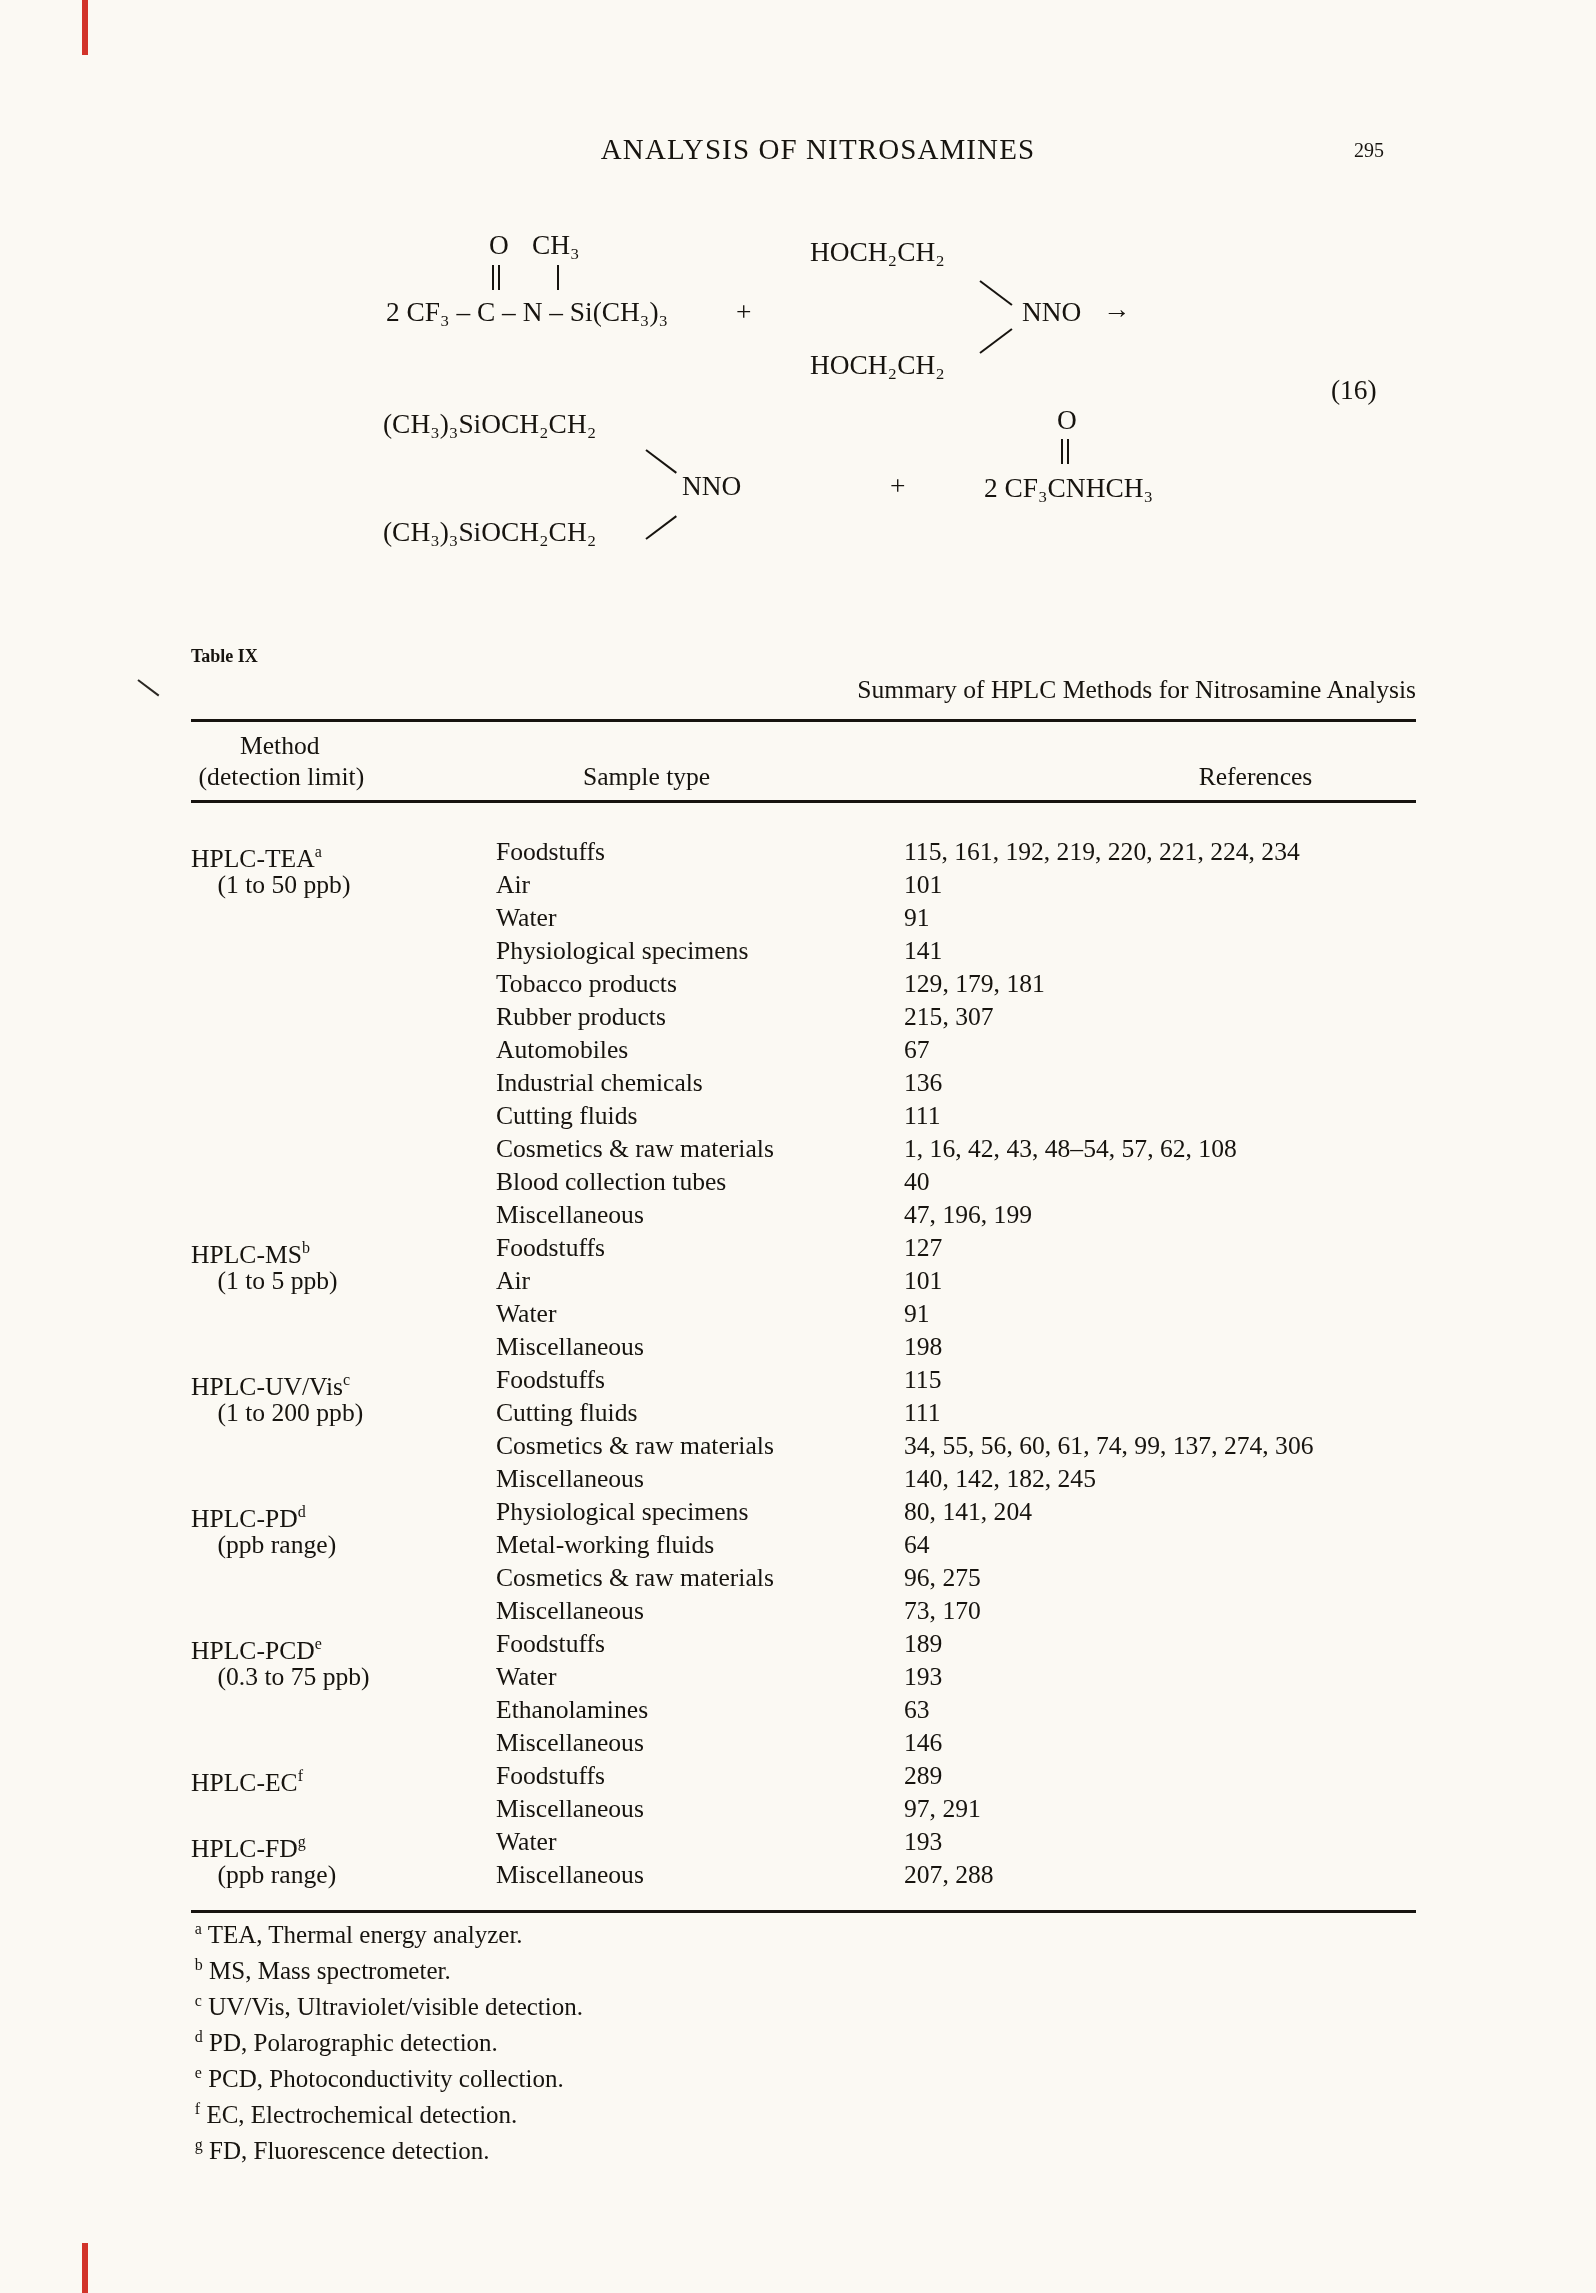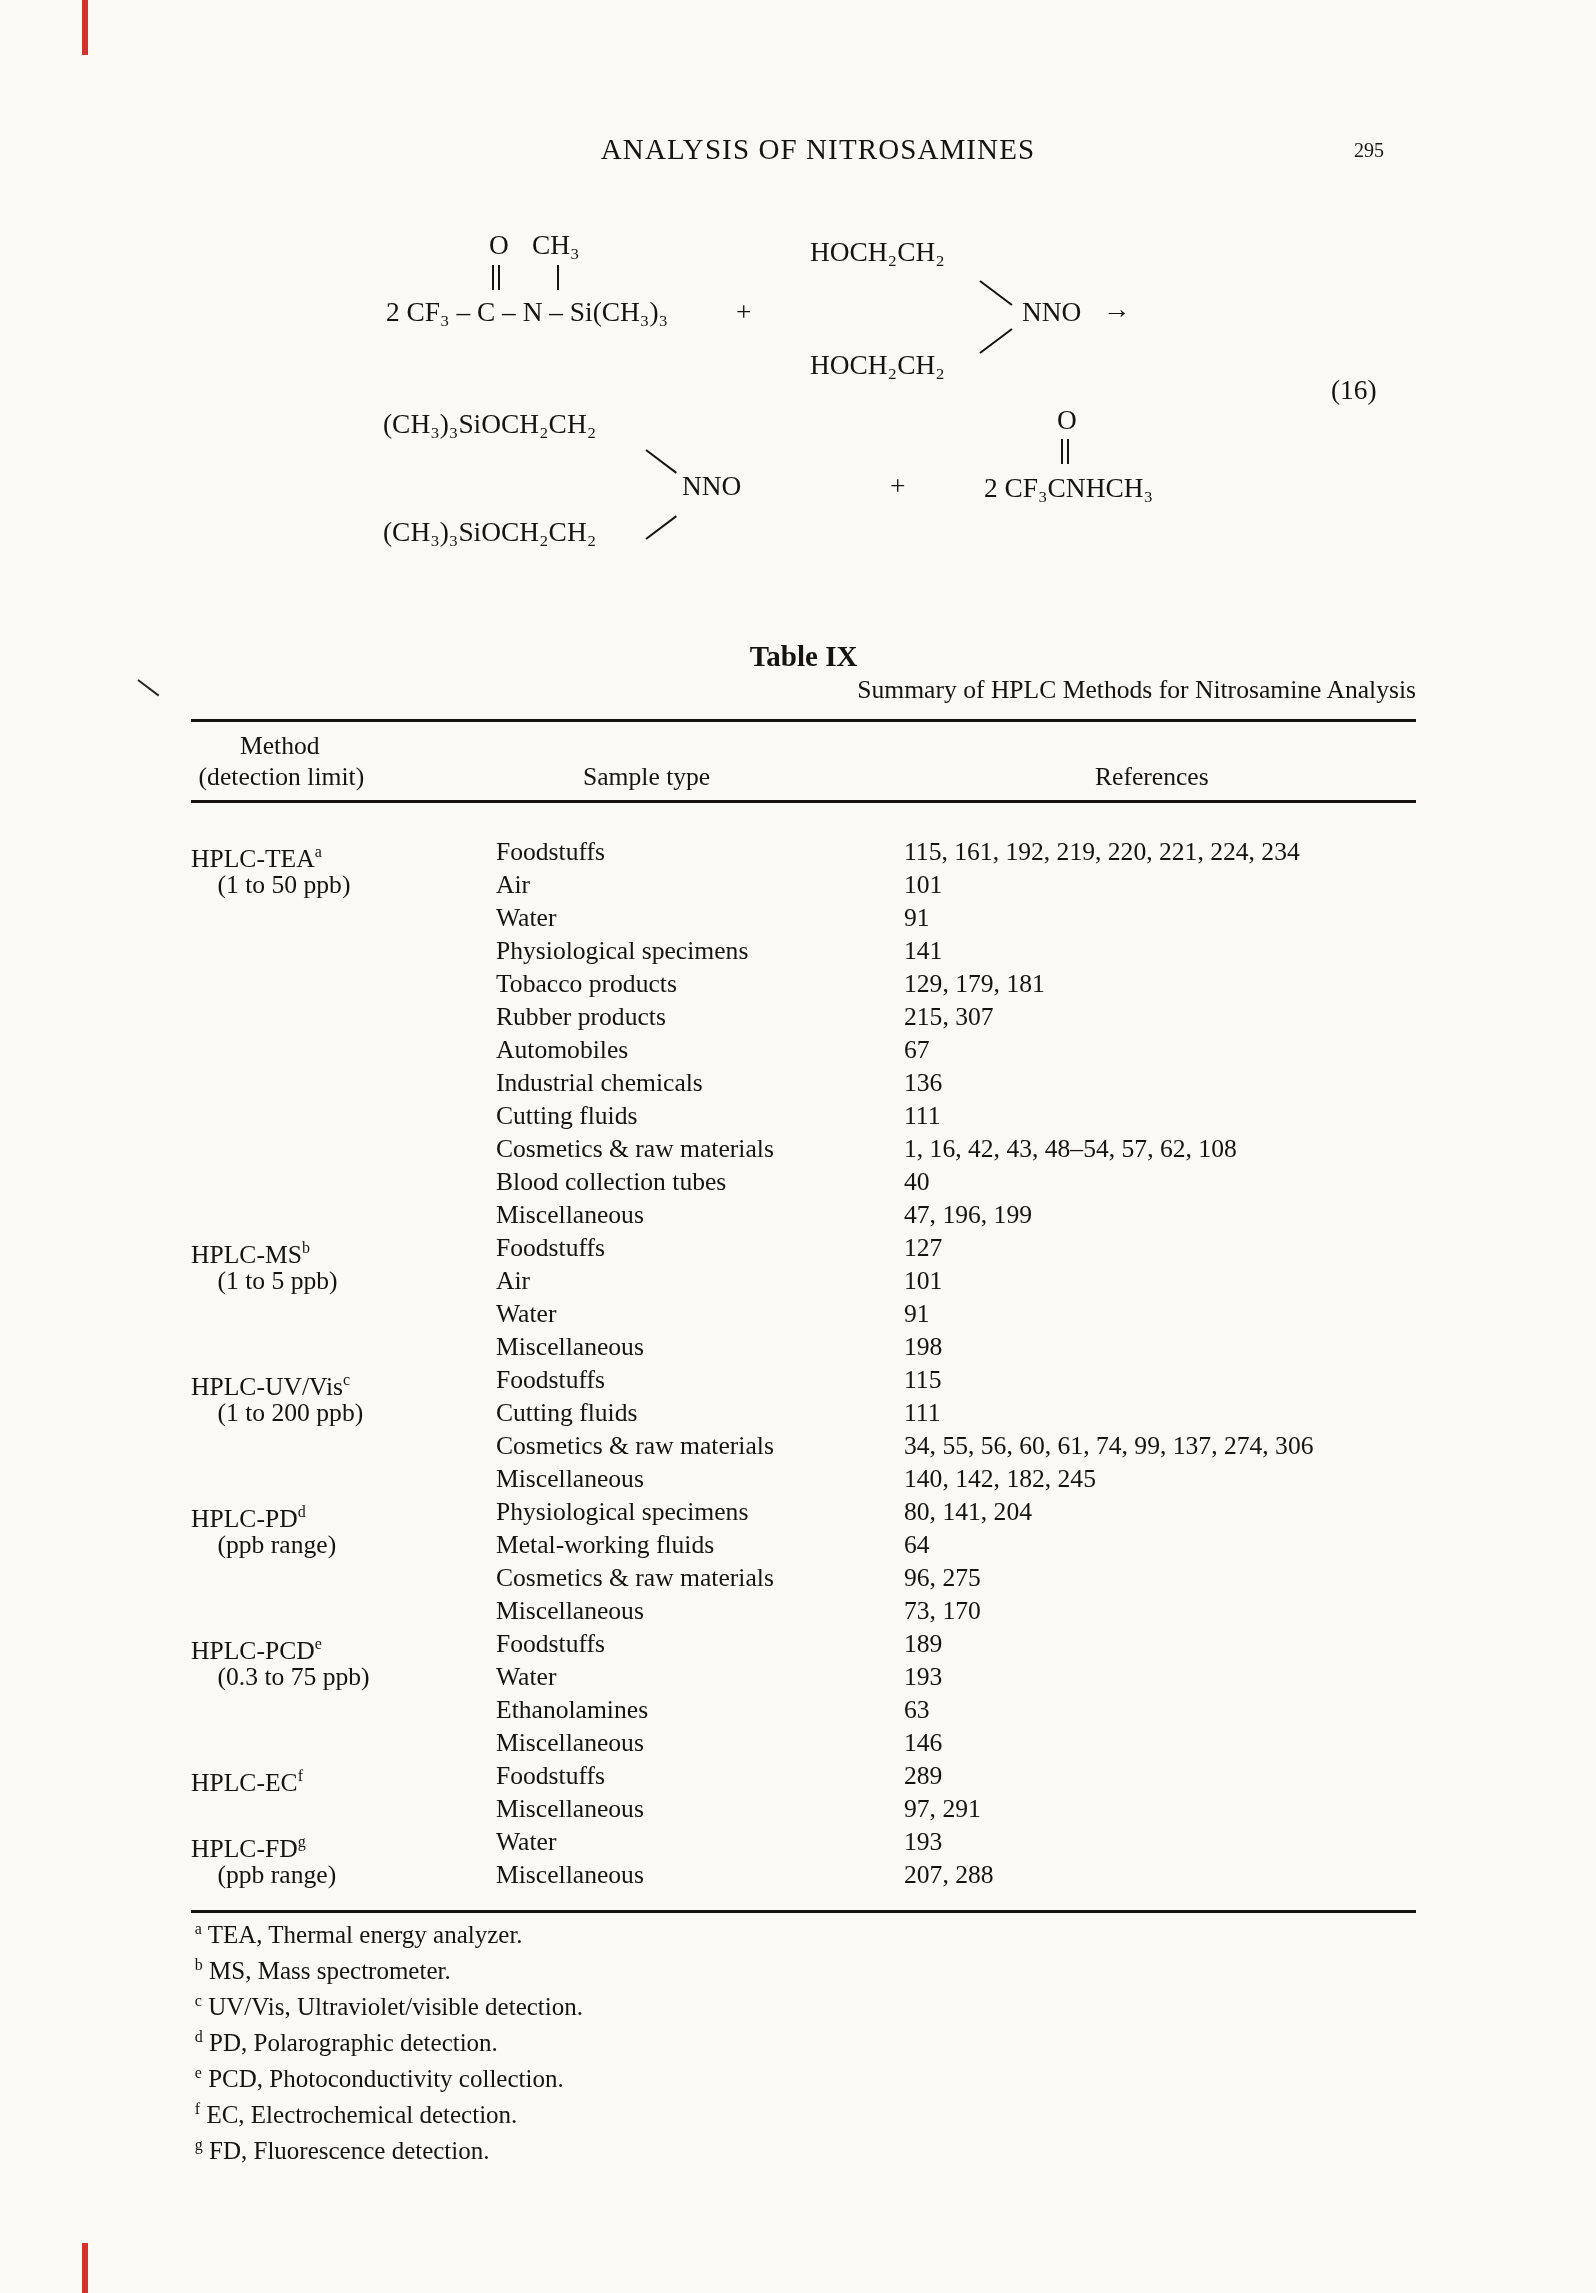--- a/index.html
+++ b/index.html
@@ -22,31 +22,31 @@
   .dbond { position:absolute; width:7.6px; height:24.6px;
            border-left:2.4px solid #17140f; border-right:2.4px solid #17140f; }
   .sbond { position:absolute; width:2.4px; height:24.6px; background:#17140f; }
   .diag  { position:absolute; height:0; border-top:2.4px solid #17140f;
            transform-origin:left center; }
   .diag-down { transform:rotate(37deg); }
   .diag-up   { transform:rotate(-37deg); }
 
   
   .table-section { position:absolute; left:191px; top:640px; width:1225px; }
-  .tbl-title { text-align:center; font-weight:bold; font-size:29px; line-height:32px; }
+  .tbl-title { text-align:left; font-weight:bold; font-size:18px; line-height:32px; }
   .tbl-subtitle { text-align:right; font-size:25.6px; line-height:32px; margin-top:1.9px; }
   .rule-thick { height:3.3px; background:#17140f; margin-top:13.2px; }
   .rule-mid { height:2.4px; background:#17140f; }
 
   .thead { display:grid; grid-template-columns:305px 408px 1fr;
            align-items:end; padding:7.6px 0 8.5px; font-size:25.6px; }
   .th-method .l1 { display:block; padding-left:49px; line-height:31px; }
   .th-method .l2 { display:block; padding-left:7.6px;  line-height:31px; }
   .th-sample { padding-left:87px; line-height:31px; }
-  .th-refs   { padding-left:191px; line-height:31px; }
+  .th-refs   { padding-left:191px; line-height:31px;text-align:center; }
 
   .tbody { padding-top:32px; padding-bottom:9.5px; }
   .trow { display:grid; grid-template-columns:305px 408px 1fr;
           height:33px; line-height:33px; font-size:25.6px; }
   .cell { overflow:visible; white-space:nowrap; }
   .c-method sup, .fn-marker { font-size:16px; }
   .limit { padding-left:26.5px; }
 
   .footnotes { margin-top:4px; font-size:25px; }
   .fn-line { line-height:36px; padding-left:3.8px; }

